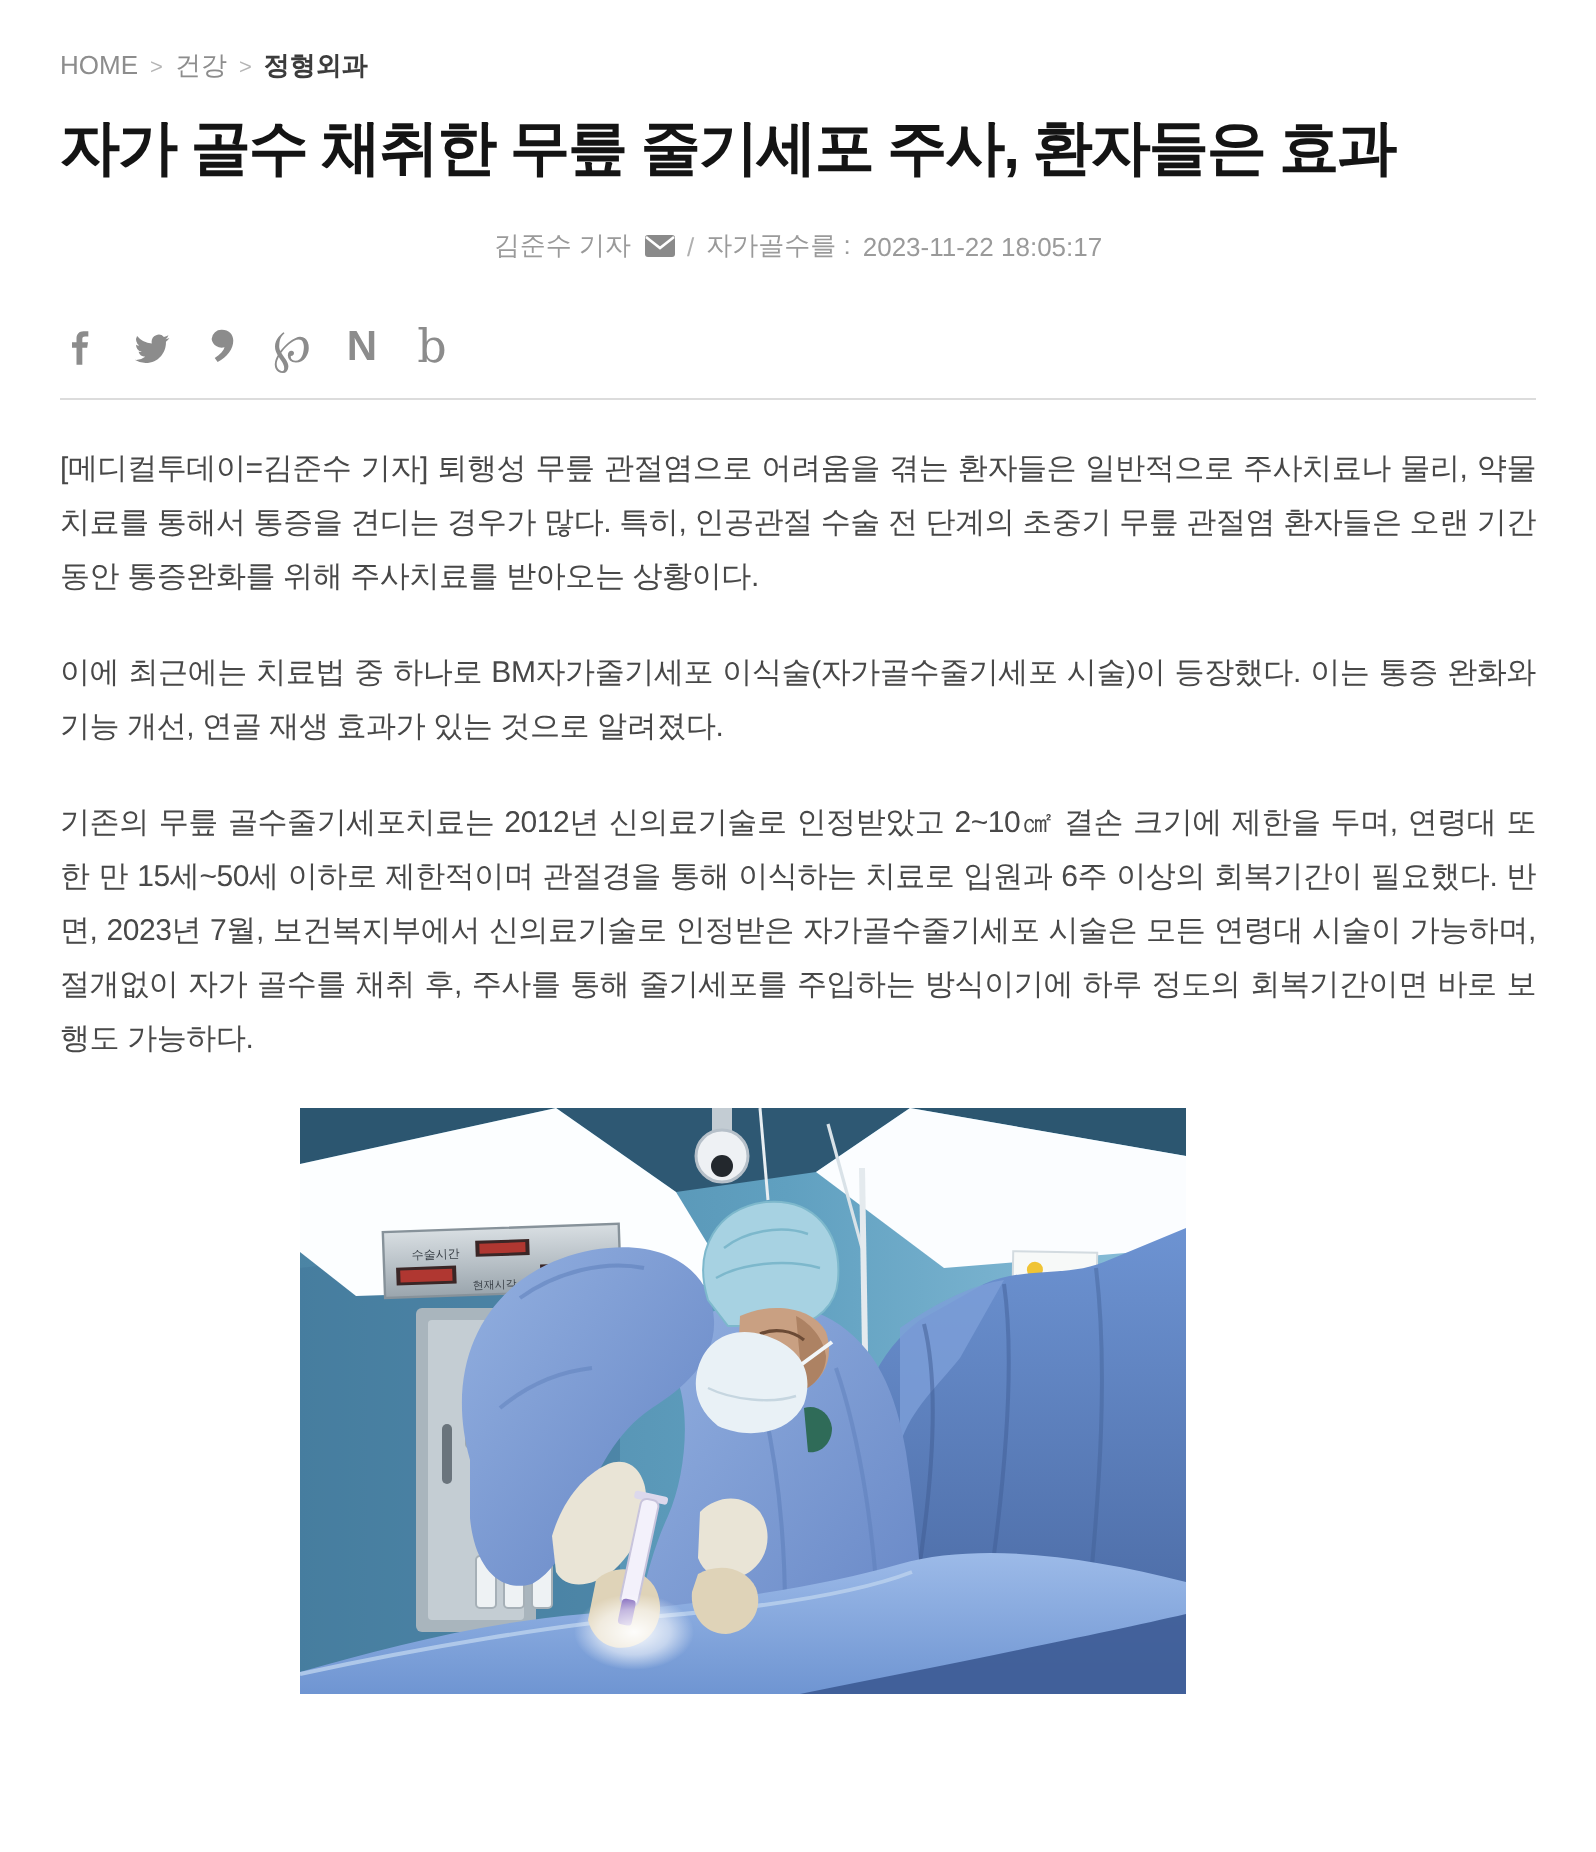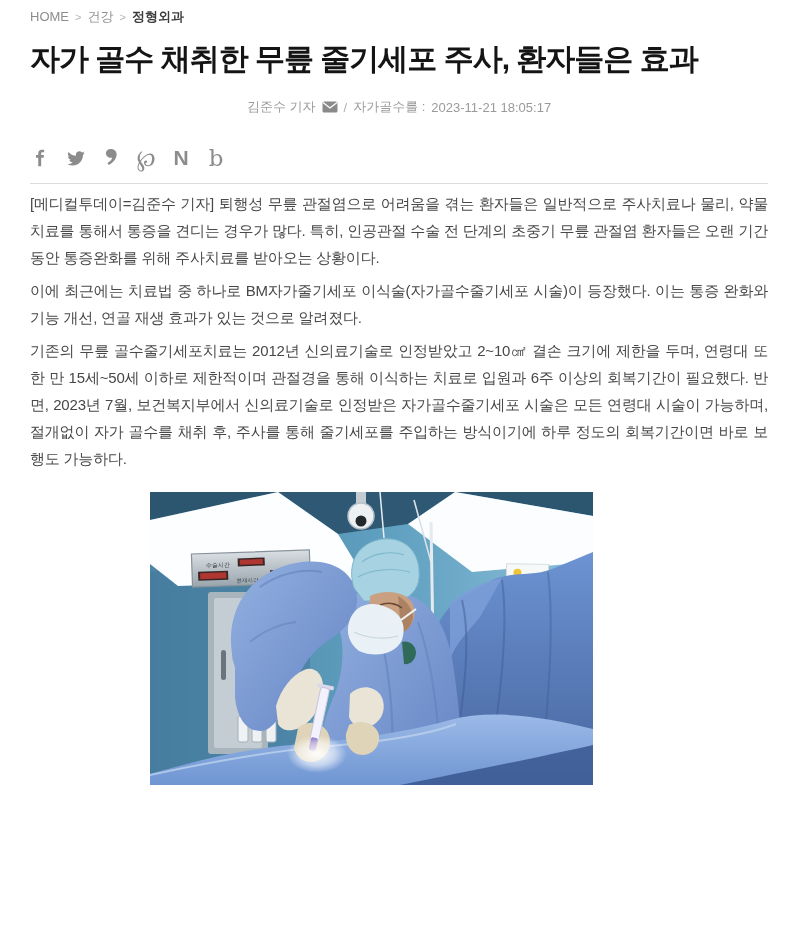--- a/index.html
+++ b/index.html
@@ -5,21 +5,21 @@
   * { box-sizing: border-box; }
   html, body { margin: 0; padding: 0; background: #ffffff; }
   body {
     width: 798px;
     font-family: "Liberation Sans", "DejaVu Sans", sans-serif;
     color: #444;
   }
   .page { width: 798px; padding: 8px 30px 20px 30px; }
 
   
-  .breadcrumb { font-size: 13px; color: #8d8d8d; letter-spacing: 0; margin-top: 0; }
+  .breadcrumb { font-size: 13px; color: #8d8d8d; letter-spacing: 0; margin-top: 16px; }
   .breadcrumb a { color: #8d8d8d; text-decoration: none; cursor: pointer; }
   .breadcrumb .sep { color: #b5b5b5; margin: 0 6px; font-size: 11px; }
   .breadcrumb .current { color: #3c3c3c; font-weight: bold; }
 
   
   h1.title {
     margin: 14px 0 20px 0;
     font-size: 30px;
     line-height: 38px;
     font-weight: 700;
@@ -41,21 +41,21 @@
   .share .glyph.script { font-family: "DejaVu Serif", serif; font-weight: normal; font-size: 23px; }
 
   .divider { border: none; border-top: 1px solid #dcdcdc; margin: 13px 0 0 0; }
 
   
   .article-body p {
     font-size: 15px;
     line-height: 27px;
     color: #484848;
     text-align: justify;
-    margin: 6px 0;
+    margin: 21px 0;
     letter-spacing: -0.2px;
   }
 
   figure.photo-figure { margin: 20px 0 0 120px; width: 443px; }
   figure.photo-figure svg.photo { display: block; width: 443px; height: 293px; }
 
   .svg-label { font-family: "Liberation Sans", sans-serif; }
 </style>
 </head>
 <body>
@@ -71,21 +71,21 @@
   <div class="byline">
     <span>김준수 기자</span>
     <span class="env">
       <svg width="16" height="12" viewBox="0 0 16 12">
         <rect x="0.5" y="0.5" width="15" height="11" rx="1.5" fill="#8a8a8a"></rect>
         <path d="M1 1.5 L8 7 L15 1.5" stroke="#ffffff" stroke-width="1.3" fill="none"></path>
       </svg>
     </span>
     <span class="slash">/</span>
     <span>자가골수를 : </span>
-    <span>2023-11-21 18:05:17</span>
+    <span>2023-11-22 18:05:17</span>
   </div>
 
   <div class="share">
     <a>
       <svg width="20" height="20" viewBox="0 0 24 24">
         <path fill="#8c8c8c" d="M15.8 2h-2.9C10.4 2 8.7 3.7 8.7 6.3v2.2H6v3.3h2.7V22h3.5V11.8h2.9l.5-3.3h-3.4V6.7c0-.9.3-1.6 1.7-1.6h1.9V2z"></path>
       </svg>
     </a>
     <a>
       <svg width="22" height="20" viewBox="0 0 24 24">

